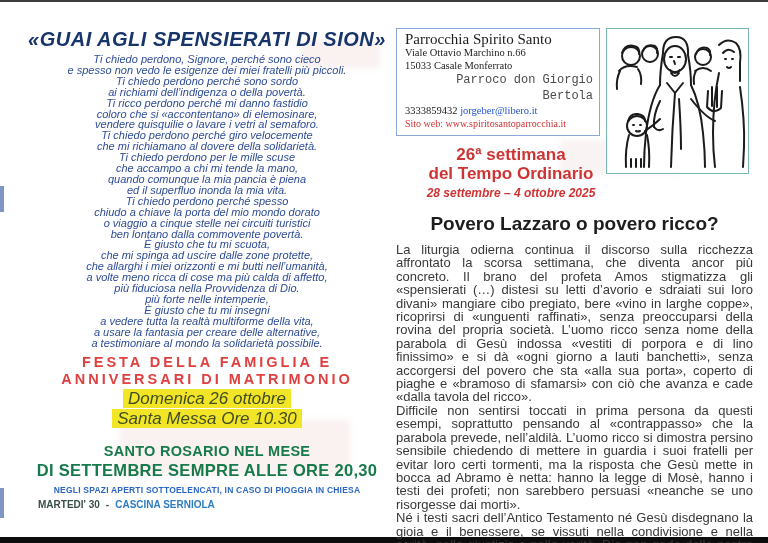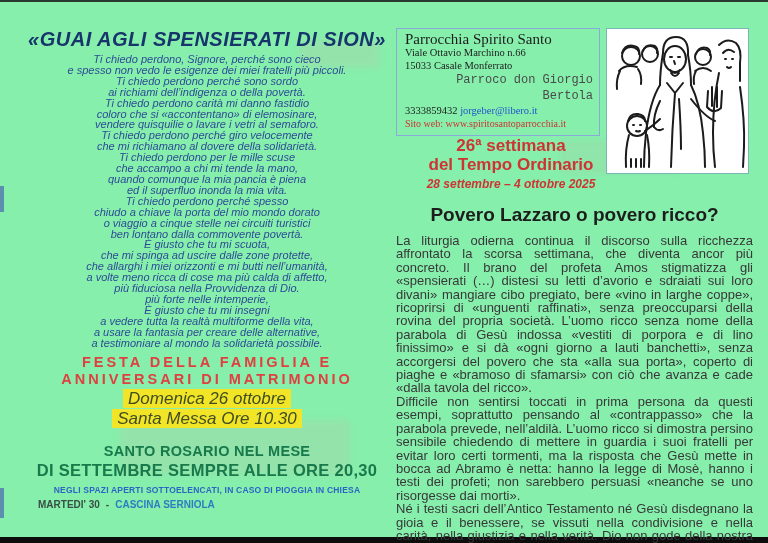--- a/index.html
+++ b/index.html
@@ -1,16 +1,16 @@
 <!DOCTYPE html>
 <html><head>
 <meta charset="utf-8">
 <style>
   html,body{margin:0;padding:0;background:#e9e9e9;}
-  .page{position:relative;width:768px;height:543px;background:#86efac;overflow:hidden;
+  .page{position:relative;width:768px;height:543px;background:#ffffff;overflow:hidden;
         font-family:"Liberation Sans",sans-serif;box-shadow:0 0 4px rgba(0,0,0,.3);}
   
   .edge-top{position:absolute;top:0;left:0;width:100%;height:2px;background:#1a1a1a;opacity:.85;}
   .edge-bottom{position:absolute;bottom:0;left:0;width:100%;height:6px;background:#0d0d0d;}
   .edge-mark{position:absolute;left:0;width:4px;background:#4a66b0;opacity:.7;}
   .mark1{top:186px;height:26px;}
   .mark2{top:488px;height:30px;}
   .bleed{position:absolute;background:rgba(226,170,170,.16);filter:blur(3px);border-radius:4px;}
   .bleed1{left:300px;top:40px;width:80px;height:28px;}
   .bleed2{left:120px;top:420px;width:230px;height:55px;}
@@ -41,21 +41,21 @@
   .parish-name{font-size:15px;}
   .parish-addr{font-size:10.5px;}
   .parish-pastor{font-family:Liberation Mono, monospace;font-size:12px;color:#4a4a4a;line-height:16px;text-align:right;}
   .parish-contact{font-size:10.5px;}
   .email-link{color:#2255cc;cursor:pointer;text-align:center;}
   .parish-web{font-size:10px;color:#cc3333;}
 
   .holy-frame{position:absolute;right:4px;top:0;width:143px;height:146px;border:1px solid #79b8b2;
               background:#fff;box-sizing:border-box;}
 
-  .week-block{width:230px;text-align:center;margin-top:0;color:#cf3434;}
+  .week-block{width:230px;text-align:center;margin-top:9px;color:#cf3434;}
   .week-line{font-size:17px;font-weight:bold;line-height:19px;}
   .week-dates{font-size:12px;font-weight:bold;font-style:italic;margin-top:3px;}
 
   .article-title{margin-top:13px;text-align:center;font-size:19px;font-weight:bold;color:#1d1d1d;}
   .article-body{margin-top:8px;font-size:13px;line-height:13.4px;color:#383838;text-align:justify;}
   .article-body div{margin:0;}
 </style>
 </head>
 <body>
 
@@ -70,21 +70,21 @@
   <div class="bleed bleed3"></div>
 
   <div class="left-col">
     <div class="main-title">«GUAI AGLI SPENSIERATI DI SION»</div>
 
     <div class="poem">
         <div>Ti chiedo perdono, Signore, perché sono cieco</div>
         <div>e spesso non vedo le esigenze dei miei fratelli più piccoli.</div>
         <div>Ti chiedo perdono perché sono sordo</div>
         <div>ai richiami dell’indigenza o della povertà.</div>
-        <div>Ti chiedo perdono carità mi danno fastidio</div>
+        <div>Ti ricco perdono perché mi danno fastidio</div>
         <div>coloro che si «accontentano» di elemosinare,</div>
         <div>vendere quisquilie o lavare i vetri al semaforo.</div>
         <div>Ti chiedo perdono perché giro velocemente</div>
         <div>che mi richiamano al dovere della solidarietà.</div>
         <div>Ti chiedo perdono per le mille scuse</div>
         <div>che accampo a chi mi tende la mano,</div>
         <div>quando comunque la mia pancia è piena</div>
         <div>ed il superfluo inonda la mia vita.</div>
         <div>Ti chiedo perdono perché spesso</div>
         <div>chiudo a chiave la porta del mio mondo dorato</div>

